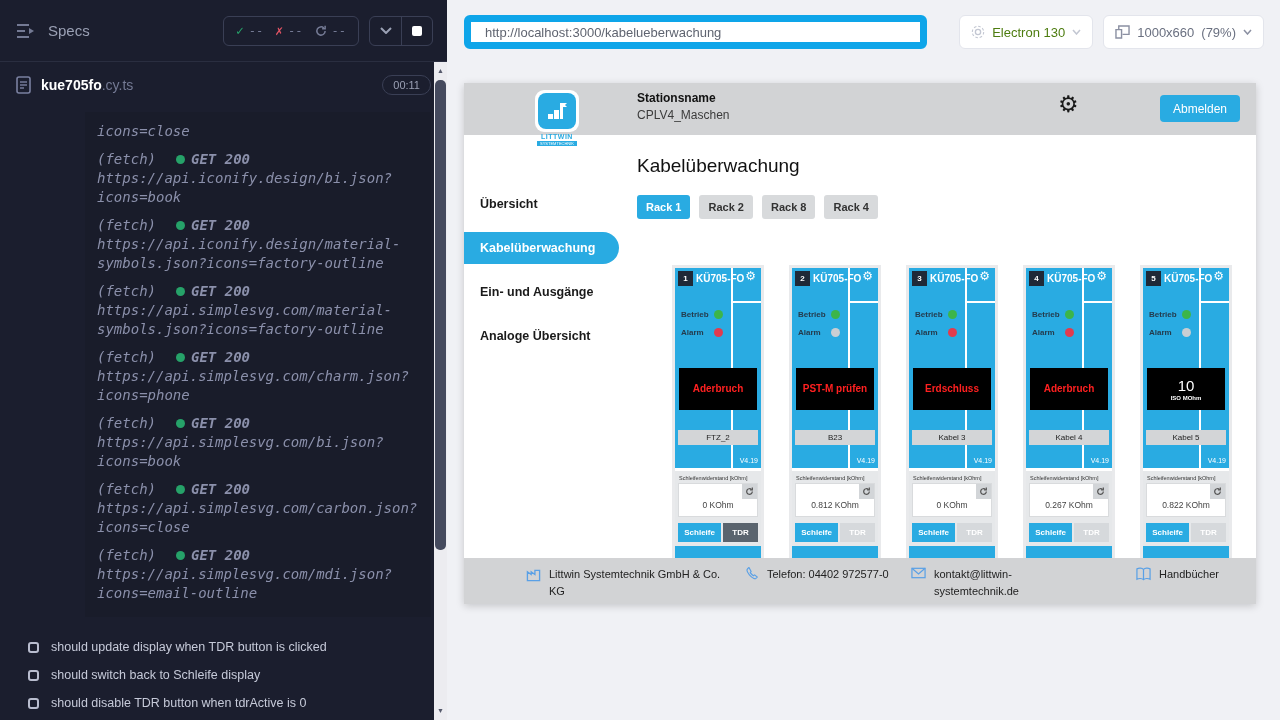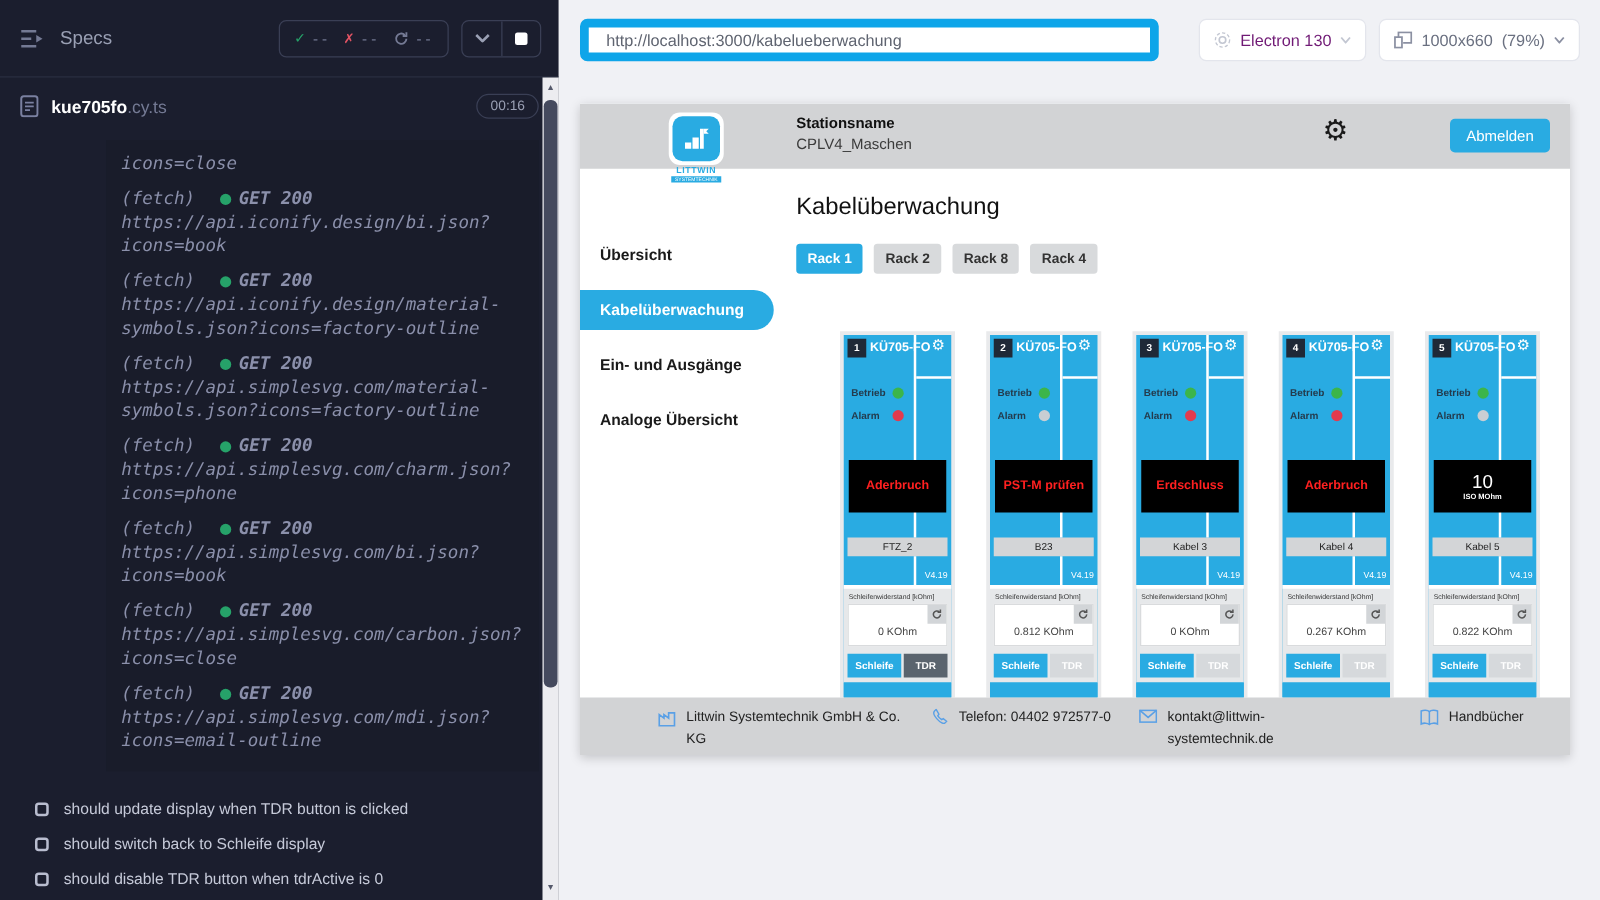--- a/index.html
+++ b/index.html
@@ -43,21 +43,21 @@
   .v-scroll { position:absolute; right:0; top:62px; bottom:0; width:13px; background:#ececf0; }
   .v-arrow { position:absolute; left:0; width:13px; height:16px; display:flex; align-items:center; justify-content:center; font-size:7px; color:#55596b; cursor:pointer; }
   .v-arrow.up { top:0; } .v-arrow.down { bottom:2px; }
   .v-thumb { position:absolute; left:1px; top:18px; width:11px; height:470px; background:#454a5e; border-radius:5px; cursor:pointer; }
 
   
   #stage { position:absolute; left:447px; top:0; right:0; bottom:0; background:#f0f1f5; }
   .urlbar { height:64px; display:flex; align-items:center; padding:0 16px 0 17px; }
   .url-input { width:463px; height:34px; border:7px solid #0ea5e9; border-radius:6px; background:#fff; color:#5f6470; font-size:13px; padding:0 14px; font-family:"Liberation Sans", sans-serif; }
   .select-box { height:34px; display:flex; align-items:center; gap:7px; border:1px solid #e3e5ec; border-radius:6px; background:#fff; padding:0 11px; cursor:pointer; }
-  .browser-box { margin-left:auto; color:#701a75; font-size:13px; }
+  .browser-box { margin-left:auto; color:#4d7c0f; font-size:13px; }
   .viewport-box { margin-left:10px; color:#6a7080; font-size:13px; }
   .dim-icon { color:#8b90a2; }
 
   
   #aut { position:absolute; left:17px; top:83px; width:792px; height:521px; background:#fff; box-shadow:0 2px 8px rgba(0,0,0,.18); overflow:hidden; }
   .app-header { position:absolute; left:0; top:0; right:0; height:52px; background:#d2d3d5; z-index:4; }
   .logo { position:absolute; left:70px; top:7px; width:46px; text-align:center; z-index:6; }
   .logo-box { width:44px; height:42px; margin:0 auto; background:#fff; border-radius:9px; padding:3px; }
   .logo-inner { width:38px; height:36px; background:#29abe2; border-radius:8px; display:flex; align-items:center; justify-content:center; }
   .logo-title { color:#29abe2; font-size:7px; font-weight:bold; letter-spacing:.5px; margin-top:1px; }
@@ -161,21 +161,21 @@
 
     <div class="spec-row">
       <svg width="15" height="18" viewBox="0 0 15 18">
           <rect x="1" y="1" width="13" height="16" rx="2" fill="none" stroke="#7a80a0" stroke-width="1.6"></rect>
           <line x1="4" y1="6" x2="11" y2="6" stroke="#7a80a0" stroke-width="1.4"></line>
           <line x1="4" y1="9" x2="11" y2="9" stroke="#7a80a0" stroke-width="1.4"></line>
           <line x1="4" y1="12" x2="8" y2="12" stroke="#7a80a0" stroke-width="1.4"></line>
         </svg>
       <span class="spec-name"><span>kue705fo</span><span class="spec-ext">.cy.ts</span></span>
       <span class="spacer"></span>
-      <span class="timer-pill">00:16</span>
+      <span class="timer-pill">00:11</span>
     </div>
 
     <div class="log">
       <div class="log-entry"><span class="log-url">icons=close</span></div>
       <div class="log-entry">
         <div class="log-line1">
             <span class="log-src">(fetch)</span>
             <span class="dot"></span>
             <span class="log-status">GET 200</span>
           </div>

